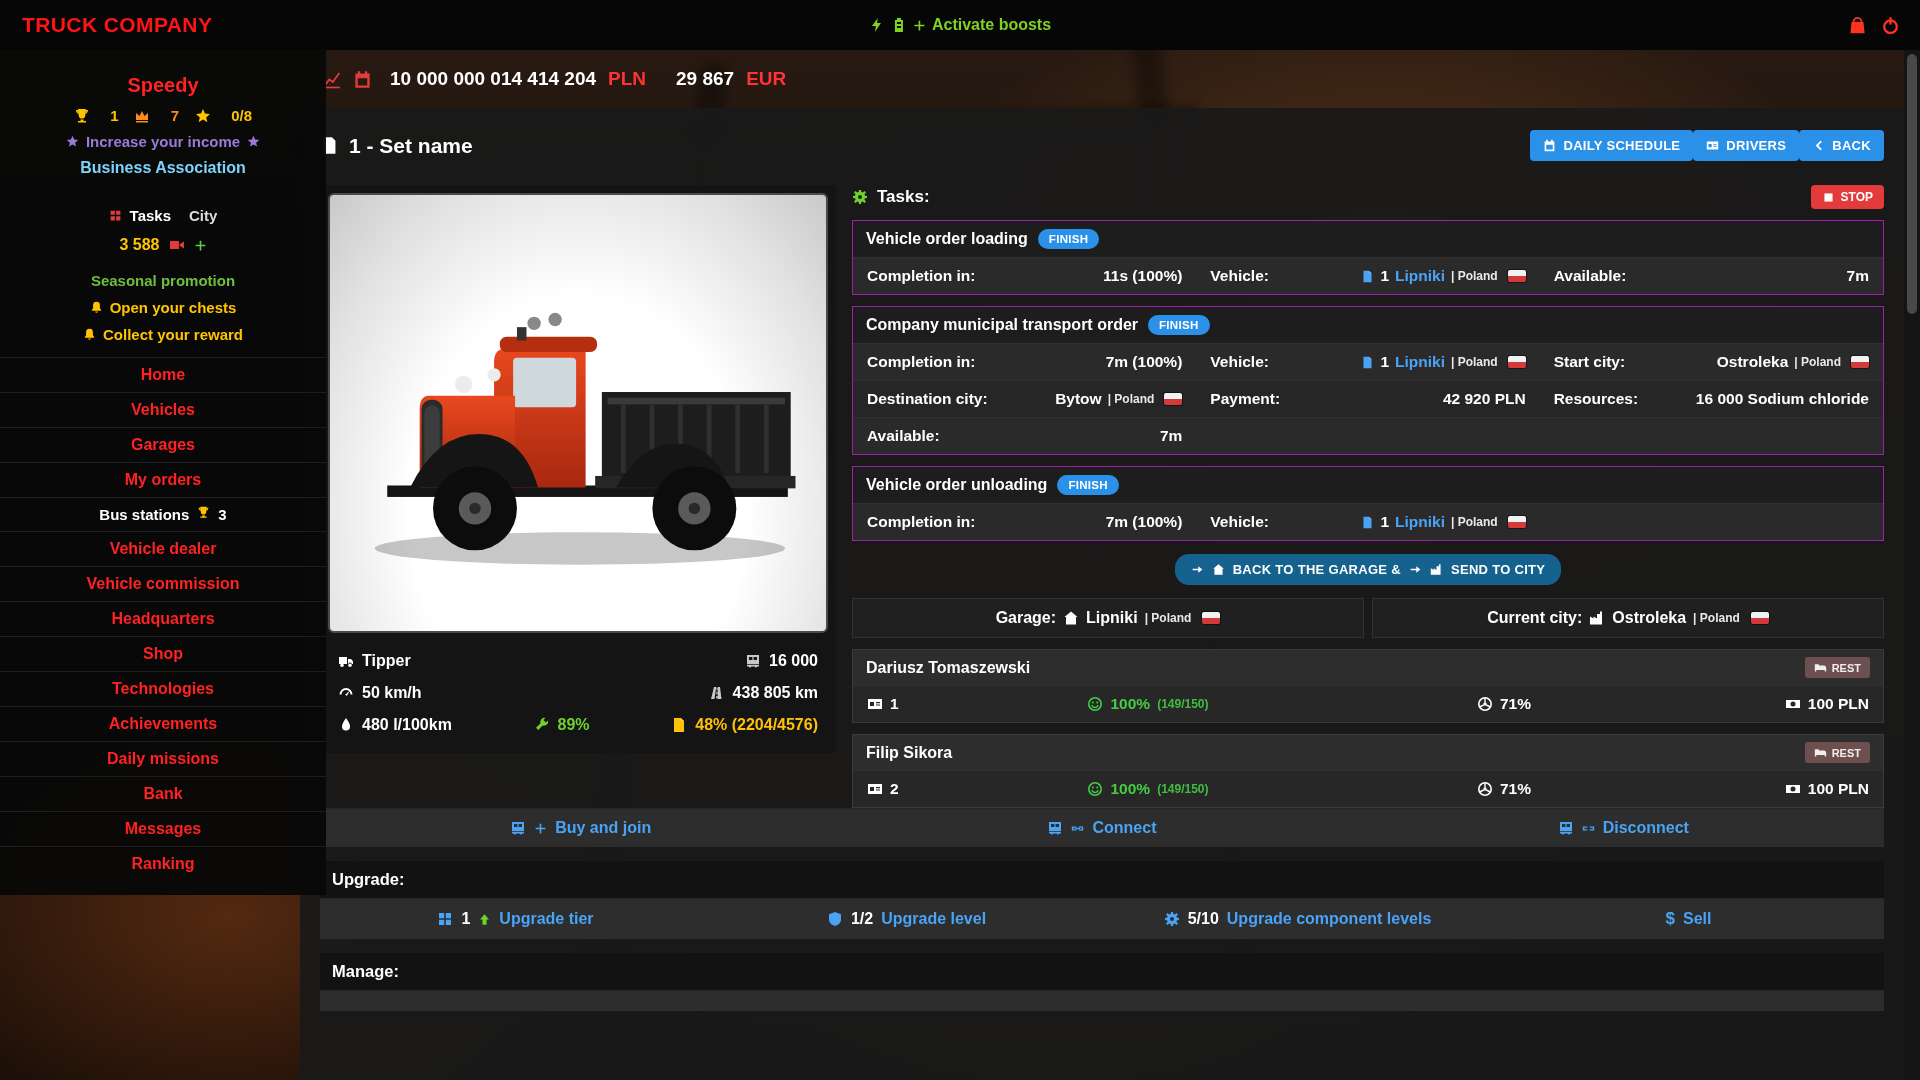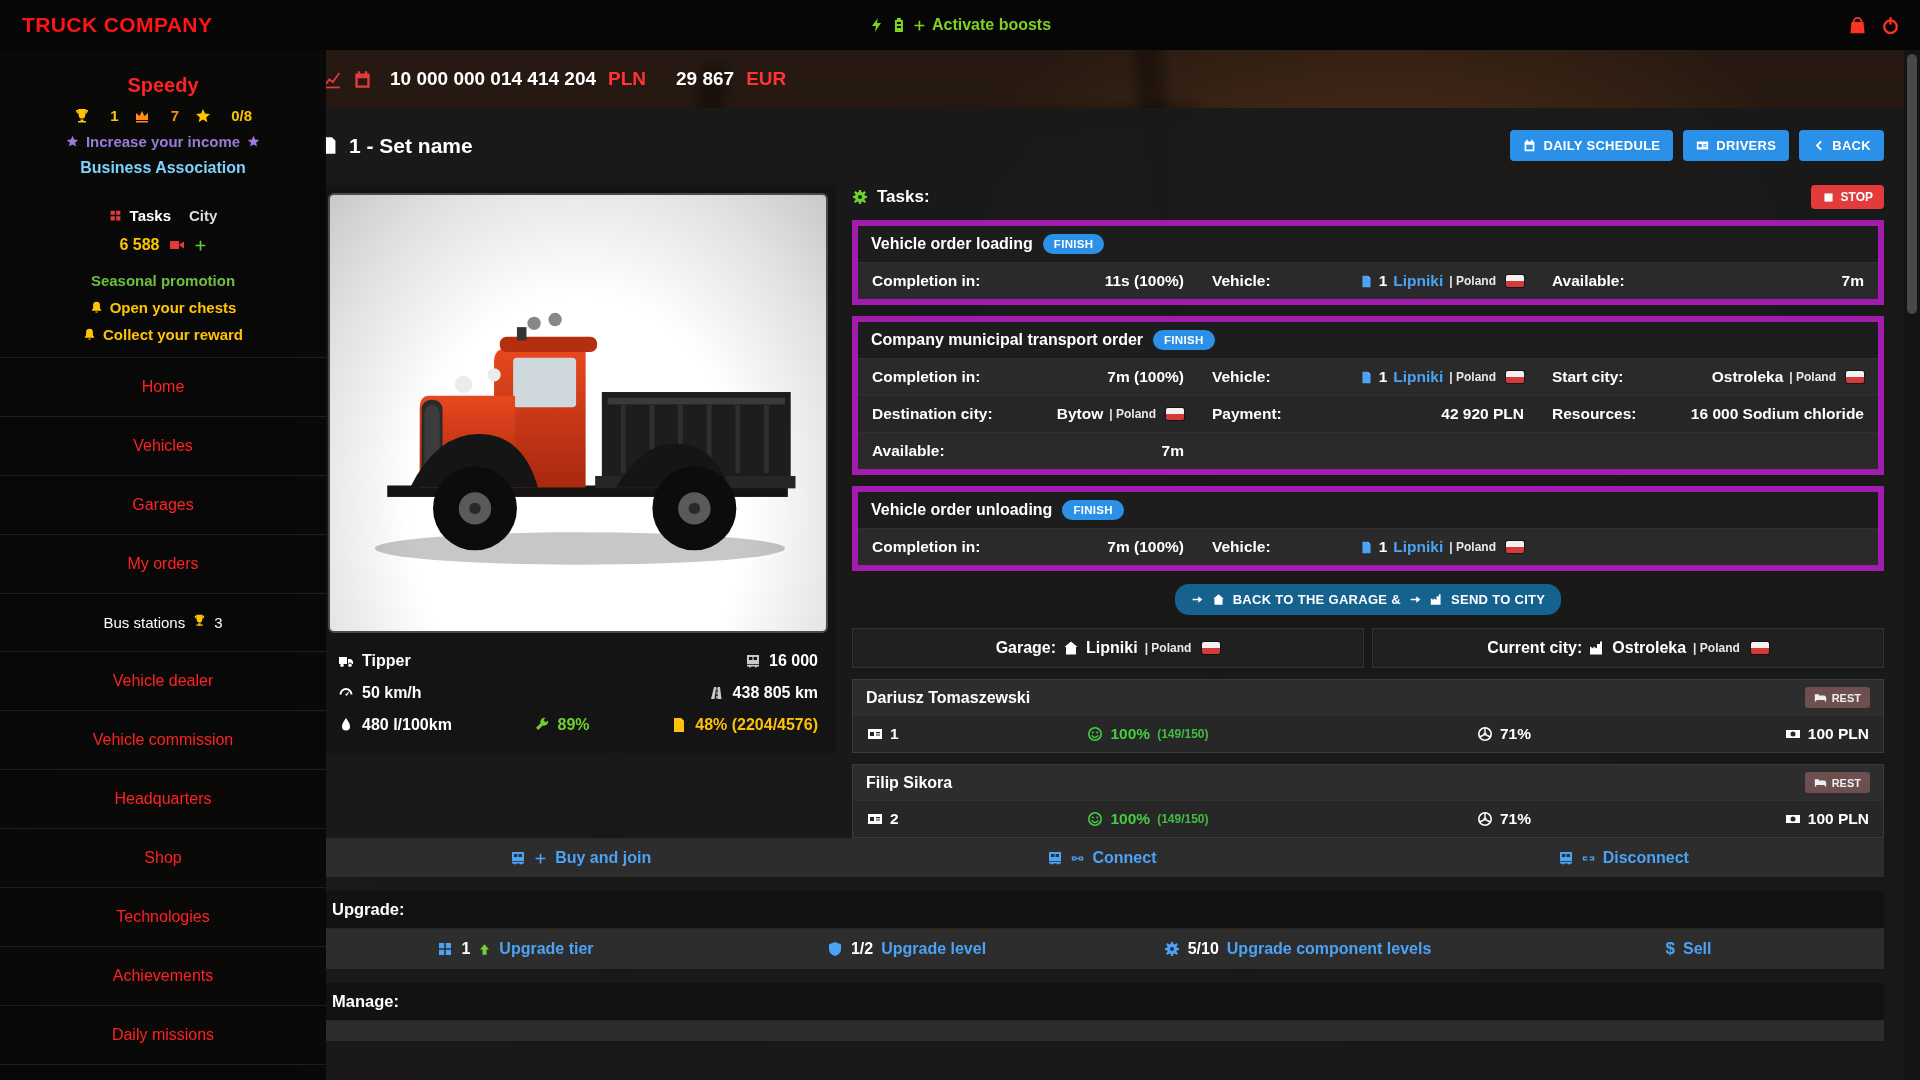--- a/index.html
+++ b/index.html
@@ -26,45 +26,45 @@
   .sb-stats{display:flex;justify-content:center;gap:16px;font-weight:700;font-size:15px;margin-bottom:9px;align-items:center}
   .gold{color:#ffc400}.crownc{color:#ff8c1a}
   .sb-income{color:#9a7bd8;font-weight:700;font-size:15px;margin-bottom:9px;display:flex;justify-content:center;gap:7px;align-items:center;cursor:pointer}
   .sb-business{color:#7dd3fc;font-weight:700;font-size:16px;margin-bottom:30px;cursor:pointer}
   .sb-tabs{display:flex;justify-content:center;gap:18px;font-weight:700;font-size:15px;margin-bottom:12px;align-items:center}
   .sb-gold{display:flex;justify-content:center;gap:9px;align-items:center;font-weight:700;font-size:16px;margin-bottom:18px}
   .green{color:#6fbf3f}
   .sb-link{font-weight:700;font-size:15px;margin-bottom:10px;display:flex;justify-content:center;gap:7px;align-items:center;cursor:pointer}
   .yellow{color:#ffc400}
   .menu{margin-top:14px}
-  .menu-item{display:block;padding:20px 0;border-top:1px solid #1e1e1e;color:#ff2222;font-weight:400;font-size:16px;cursor:pointer}
+  .menu-item{display:block;padding:8px 0;border-top:1px solid #1e1e1e;color:#ff2222;font-weight:700;font-size:16px;cursor:pointer}
   .menu-item.white{color:#fff;display:flex;justify-content:center;gap:8px;align-items:flex-start;font-size:15px}
   
   .main{position:absolute;top:50px;left:300px;right:16px;bottom:0;z-index:10}
   .moneybar{height:58px;display:flex;align-items:center;gap:12px;padding:0 22px;font-size:19px;font-weight:700}
   .cur{color:#ff3333}
   .panel{background:rgba(26,26,26,.94);padding:16px 20px 40px;min-height:1010px}
   .panel-header{display:flex;margin:6px 0 24px}
   .page-title{display:flex;align-items:center;gap:10px;font-size:21px;font-weight:700}
-  .hdr-btns{margin-left:auto;display:flex;gap:10px}
+  .hdr-btns{margin-left:auto;display:flex;}
   .btn-blue{background:#2b90e8;color:#fff;font-weight:700;font-size:13px;border-radius:4px;padding:8px 13px;display:inline-flex;align-items:center;gap:7px;border:none;cursor:pointer;letter-spacing:.3px}
   .columns{display:flex;gap:16px;align-items:flex-start}
   
   .vcard{width:516px;flex:none;background:rgba(20,20,20,.85);border-radius:4px;padding:8px 8px 12px}
   .vimg{height:440px;border-radius:6px;border:2px solid #4a4a4a;background:radial-gradient(ellipse at 50% 72%, #ffffff 48%, #e2e2e2 78%, #c9c9c9 100%);overflow:hidden}
   .vstats{padding:12px 8px 0;font-weight:700;font-size:16px}
   .vrow{display:flex;align-items:center;justify-content:space-between;padding:7px 2px}
   .vitem{display:flex;align-items:center;gap:8px}
   .grey{color:#c9c9c9}
   .green2{color:#6fd22f}.yellow2{color:#ffc107}
   
   .tcol{flex:1;display:flex;flex-direction:column;gap:11px;min-width:0}
   .tasks-head{display:flex;align-items:center;gap:9px;font-weight:700;font-size:17px}
   .btn-stop{margin-left:auto;background:#e33b3b;color:#fff;font-weight:700;font-size:12px;border-radius:4px;padding:5px 11px;display:inline-flex;align-items:center;gap:6px;border:none;cursor:pointer}
-  .task{background:#242424;border:6px solid #a21caf}
+  .task{background:#242424;border:1px solid #a21caf}
   .task-title{display:flex;align-items:center;gap:10px;background:#1d1d1d;padding:8px 13px;font-weight:700;font-size:16px}
   .badge-finish{background:#2b90e8;color:#fff;font-size:11.5px;font-weight:700;border-radius:11px;padding:4px 11px;cursor:pointer;letter-spacing:.3px}
   .trow{display:grid;grid-template-columns:1fr 1fr 1fr;border-top:1px solid #303030;background:#2a2a2a}
   .trow:nth-of-type(odd){background:#262626}
   .cell{display:flex;justify-content:space-between;align-items:center;padding:9px 14px;font-size:15.5px;font-weight:700;min-width:0}
   .val{display:flex;align-items:center;gap:6px;white-space:nowrap}
   .small{font-size:12px;opacity:.9}
   .blue{color:#4aa3f5}
   .flag{display:inline-block;width:18px;height:12px;background:linear-gradient(#f2f2f2 50%,#d43a3a 50%);border-radius:2px;margin-left:4px;box-shadow:0 0 0 1px rgba(0,0,0,.45);flex:none}
   .garage-btn-row{display:flex;justify-content:center;margin:2px 0}
@@ -293,21 +293,21 @@
   <div class="sb-tabs">
     <span class="vitem" style="color:#fff">
       <svg class="ic ic-sm" style="color:#e33b3b">
           <use href="#i-grid"></use>
         </svg>
       <span>Tasks</span>
     </span>
     <span style="color:#ddd">City</span>
   </div>
   <div class="sb-gold">
-    <span class="gold">6 588</span>
+    <span class="gold">3 588</span>
     <svg class="ic" style="color:#e33b3b">
         <use href="#i-video"></use>
       </svg>
     <svg class="ic ic-sm" style="color:#5fcf3f">
         <use href="#i-plus"></use>
       </svg>
   </div>
   <div class="sb-link green">
       <span>Seasonal promotion</span>
     </div>

